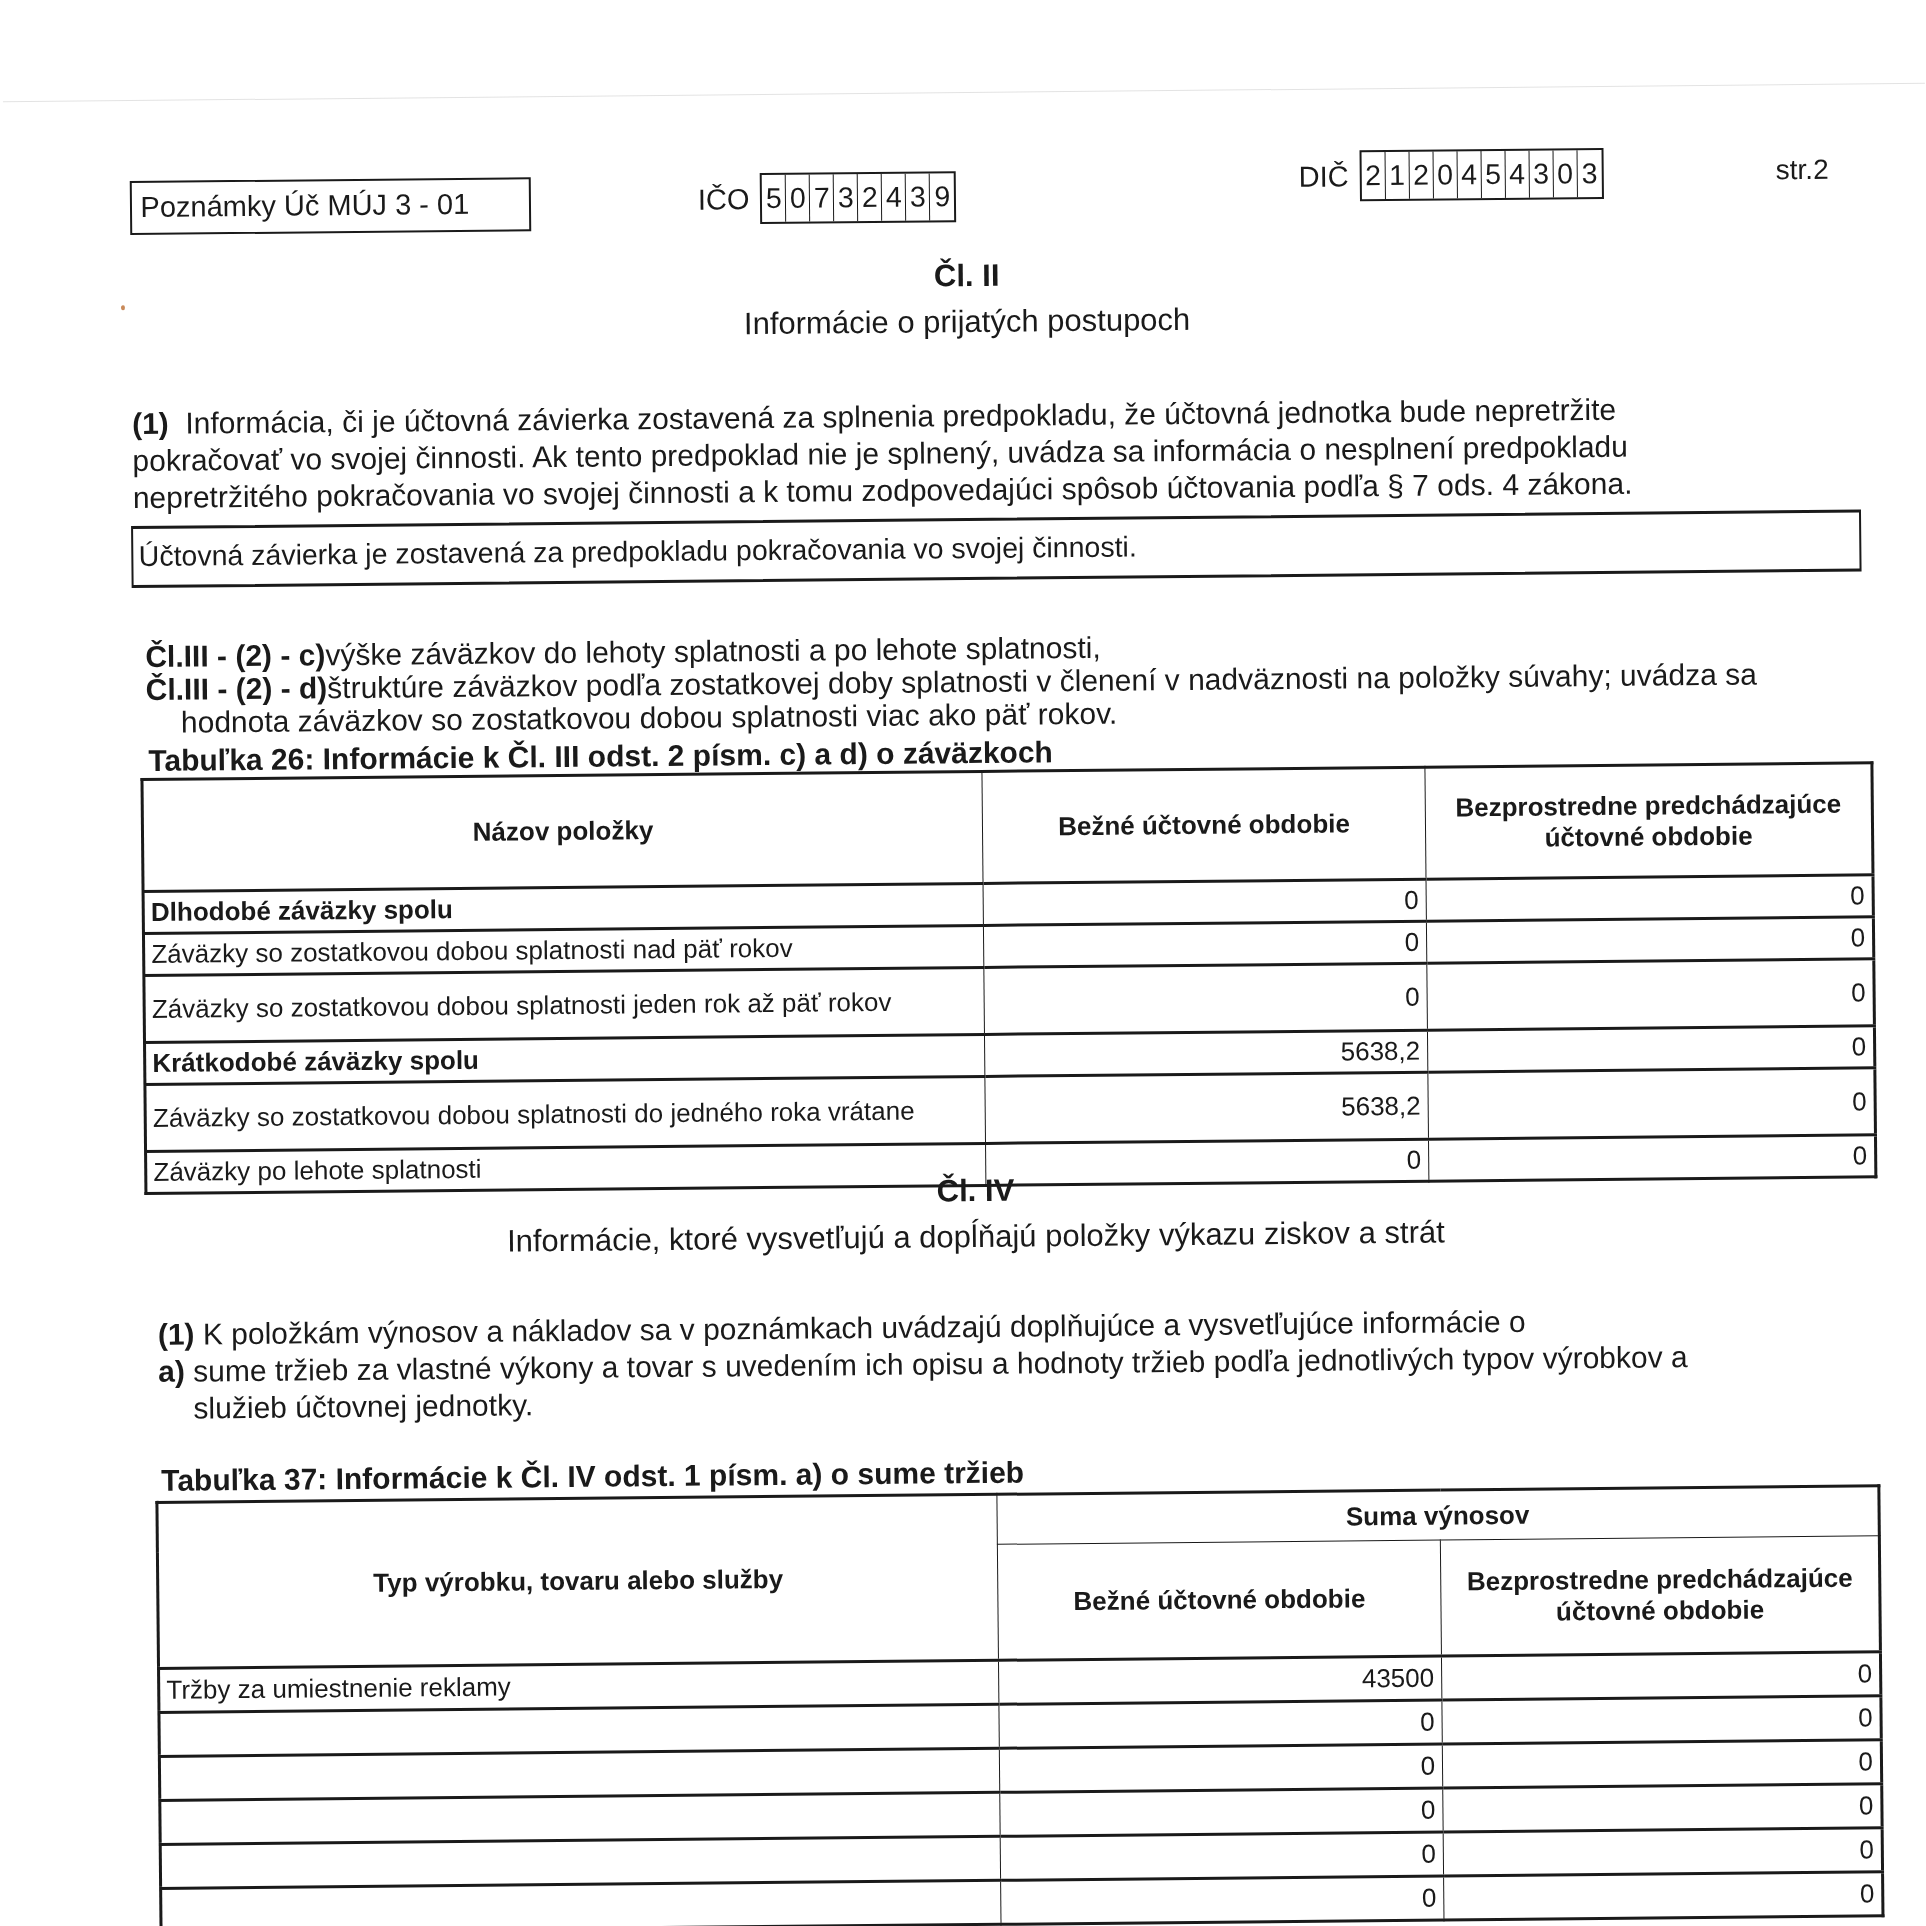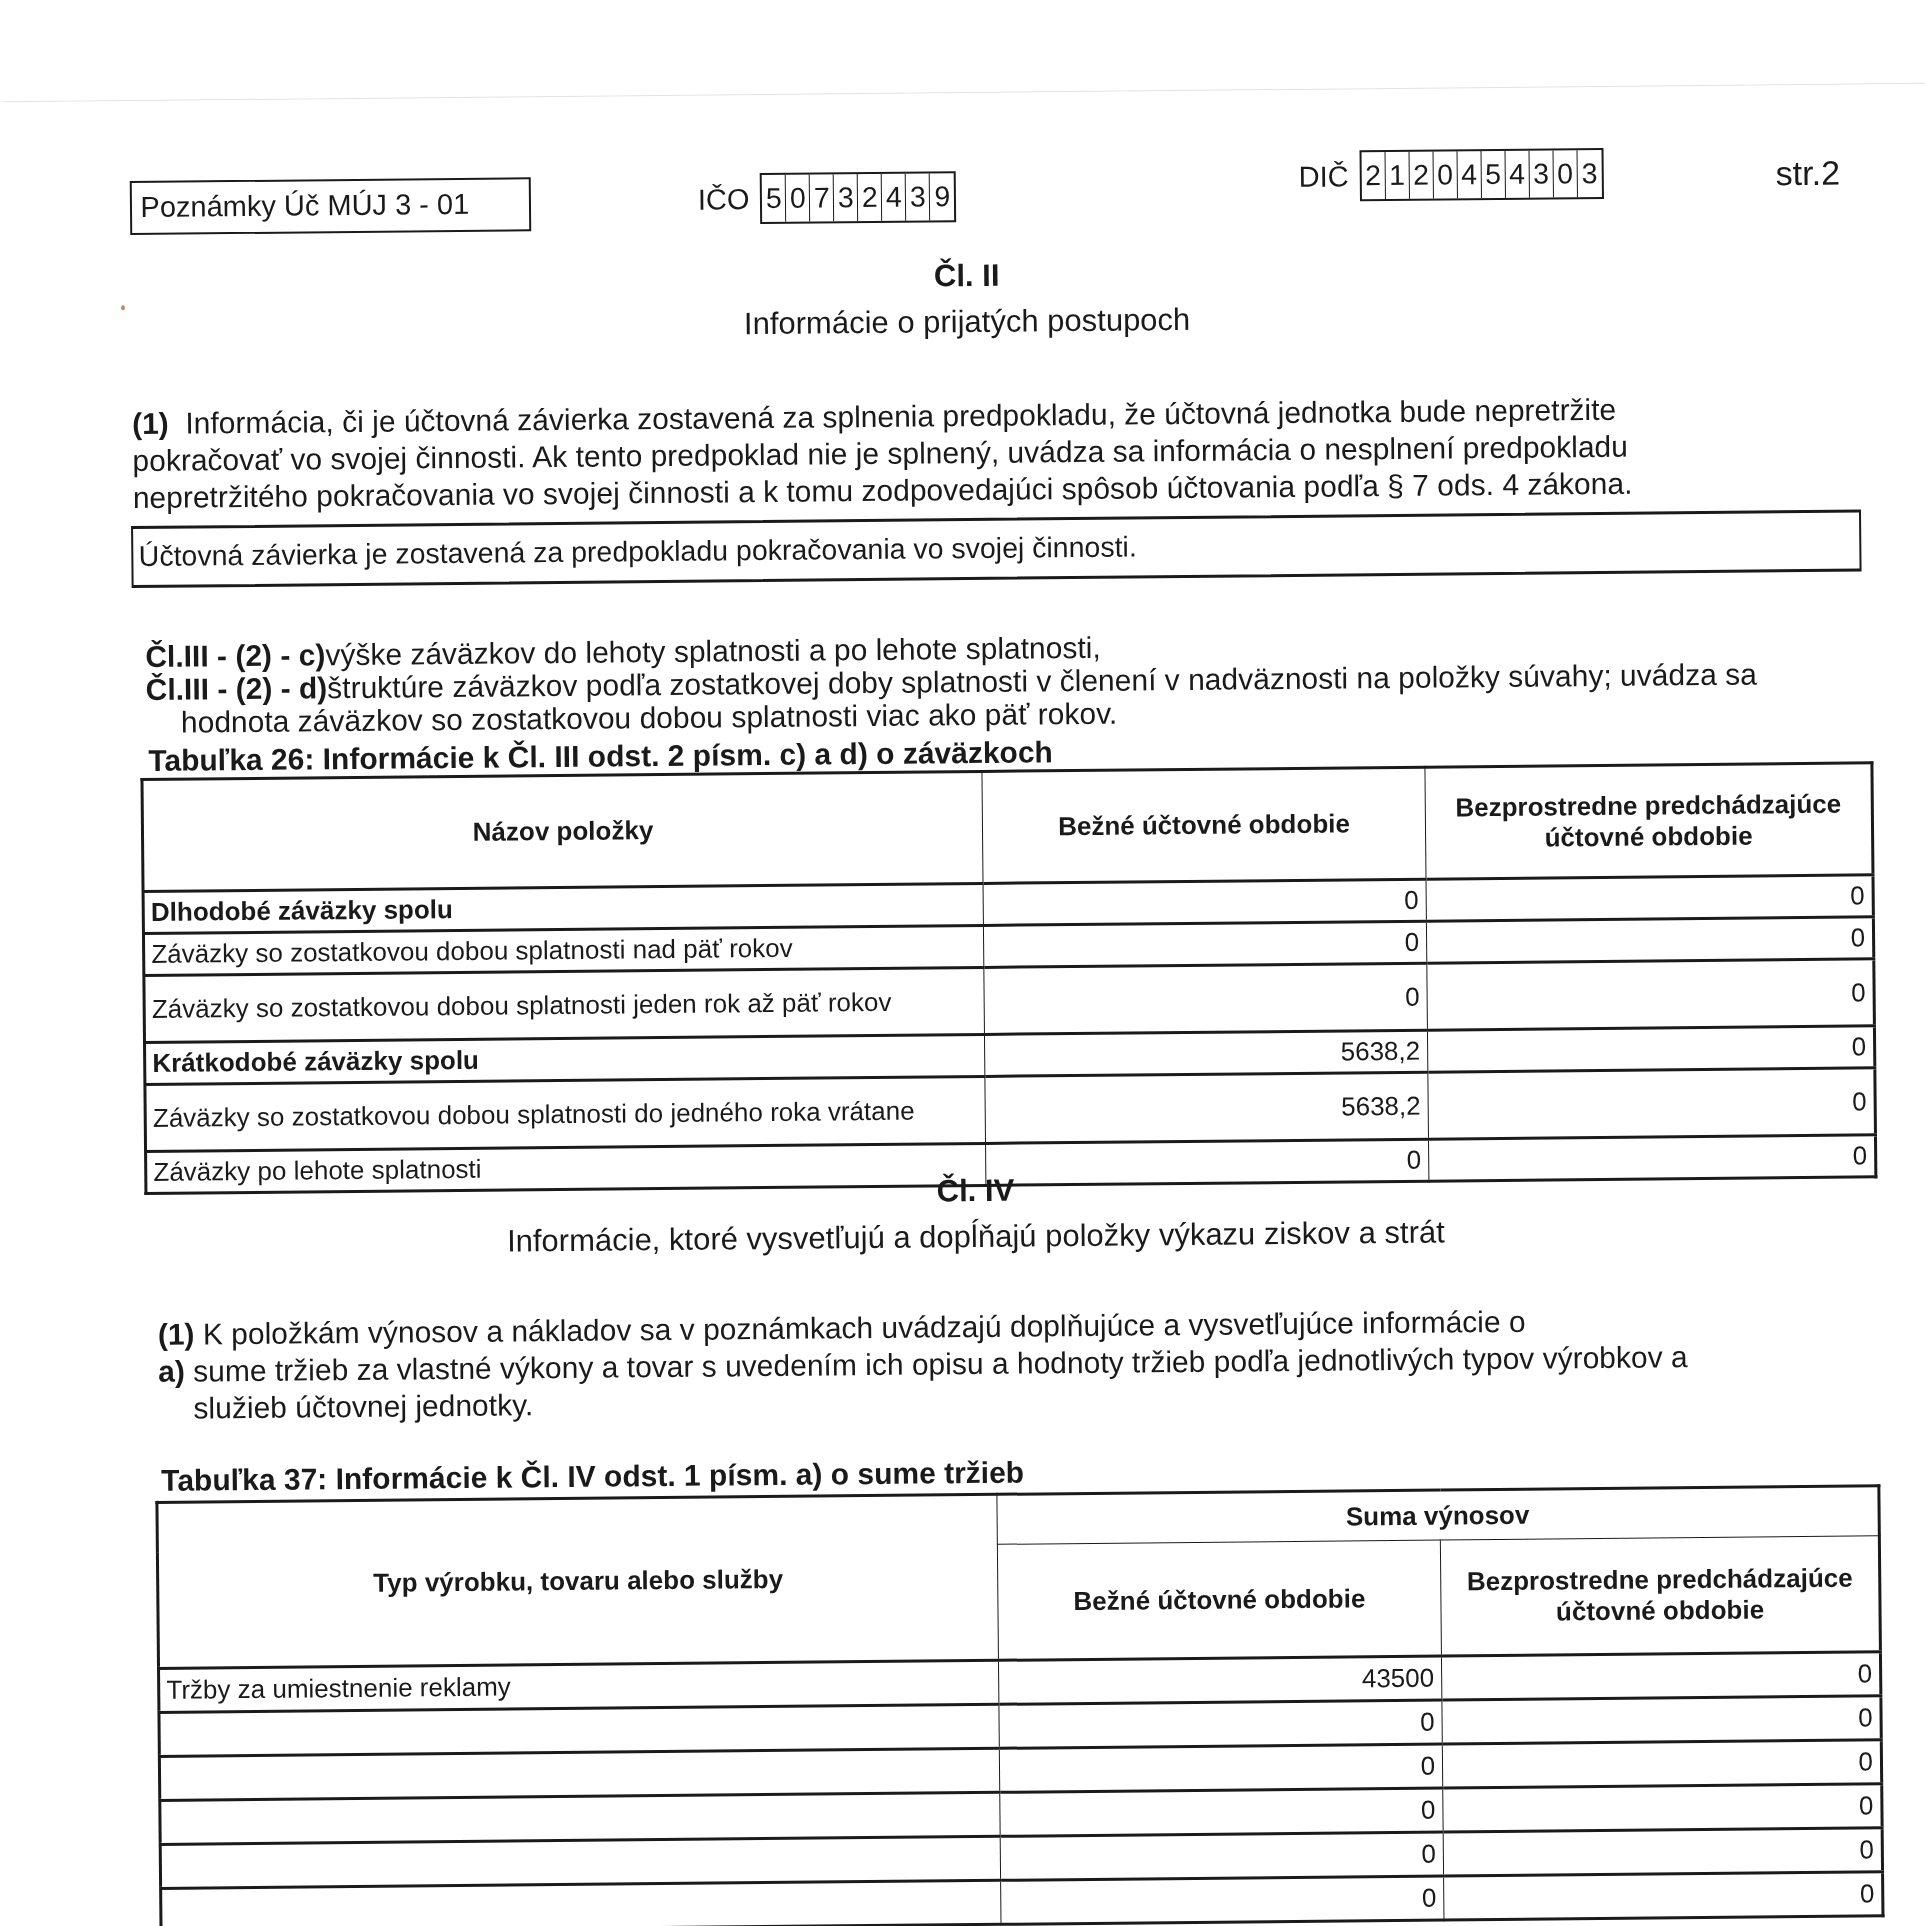--- a/index.html
+++ b/index.html
@@ -21,21 +21,21 @@
     .form-box {
       left: 141px; top: 173px; width: 401px; height: 54px;
       border: 2.3px solid #1a1a1a; font-size: 29px; line-height: 49px; padding-left: 8.5px;
     }
     .id-label { font-size: 29px; line-height: 46px; }
     .digits { display: flex; border: 2.3px solid #1a1a1a; height: 51px; }
     .digit {
       width: 24px; border-right: 1.5px solid #1a1a1a; font-size: 28.5px; line-height: 46px; text-align: center;
     }
     .digit:last-child { border-right: none; }
-    .str { font-size: 34px; text-align: center; }
+    .str { font-size: 28px; text-align: center; }
 
     
     .center { text-align: center; }
     .article { font-size: 31px; font-weight: bold; }
     .article-sub { font-size: 31px; }
 
     .para { font-size: 30px; line-height: 37px; }
     .para b { font-weight: bold; }
 
     .statement-box {

